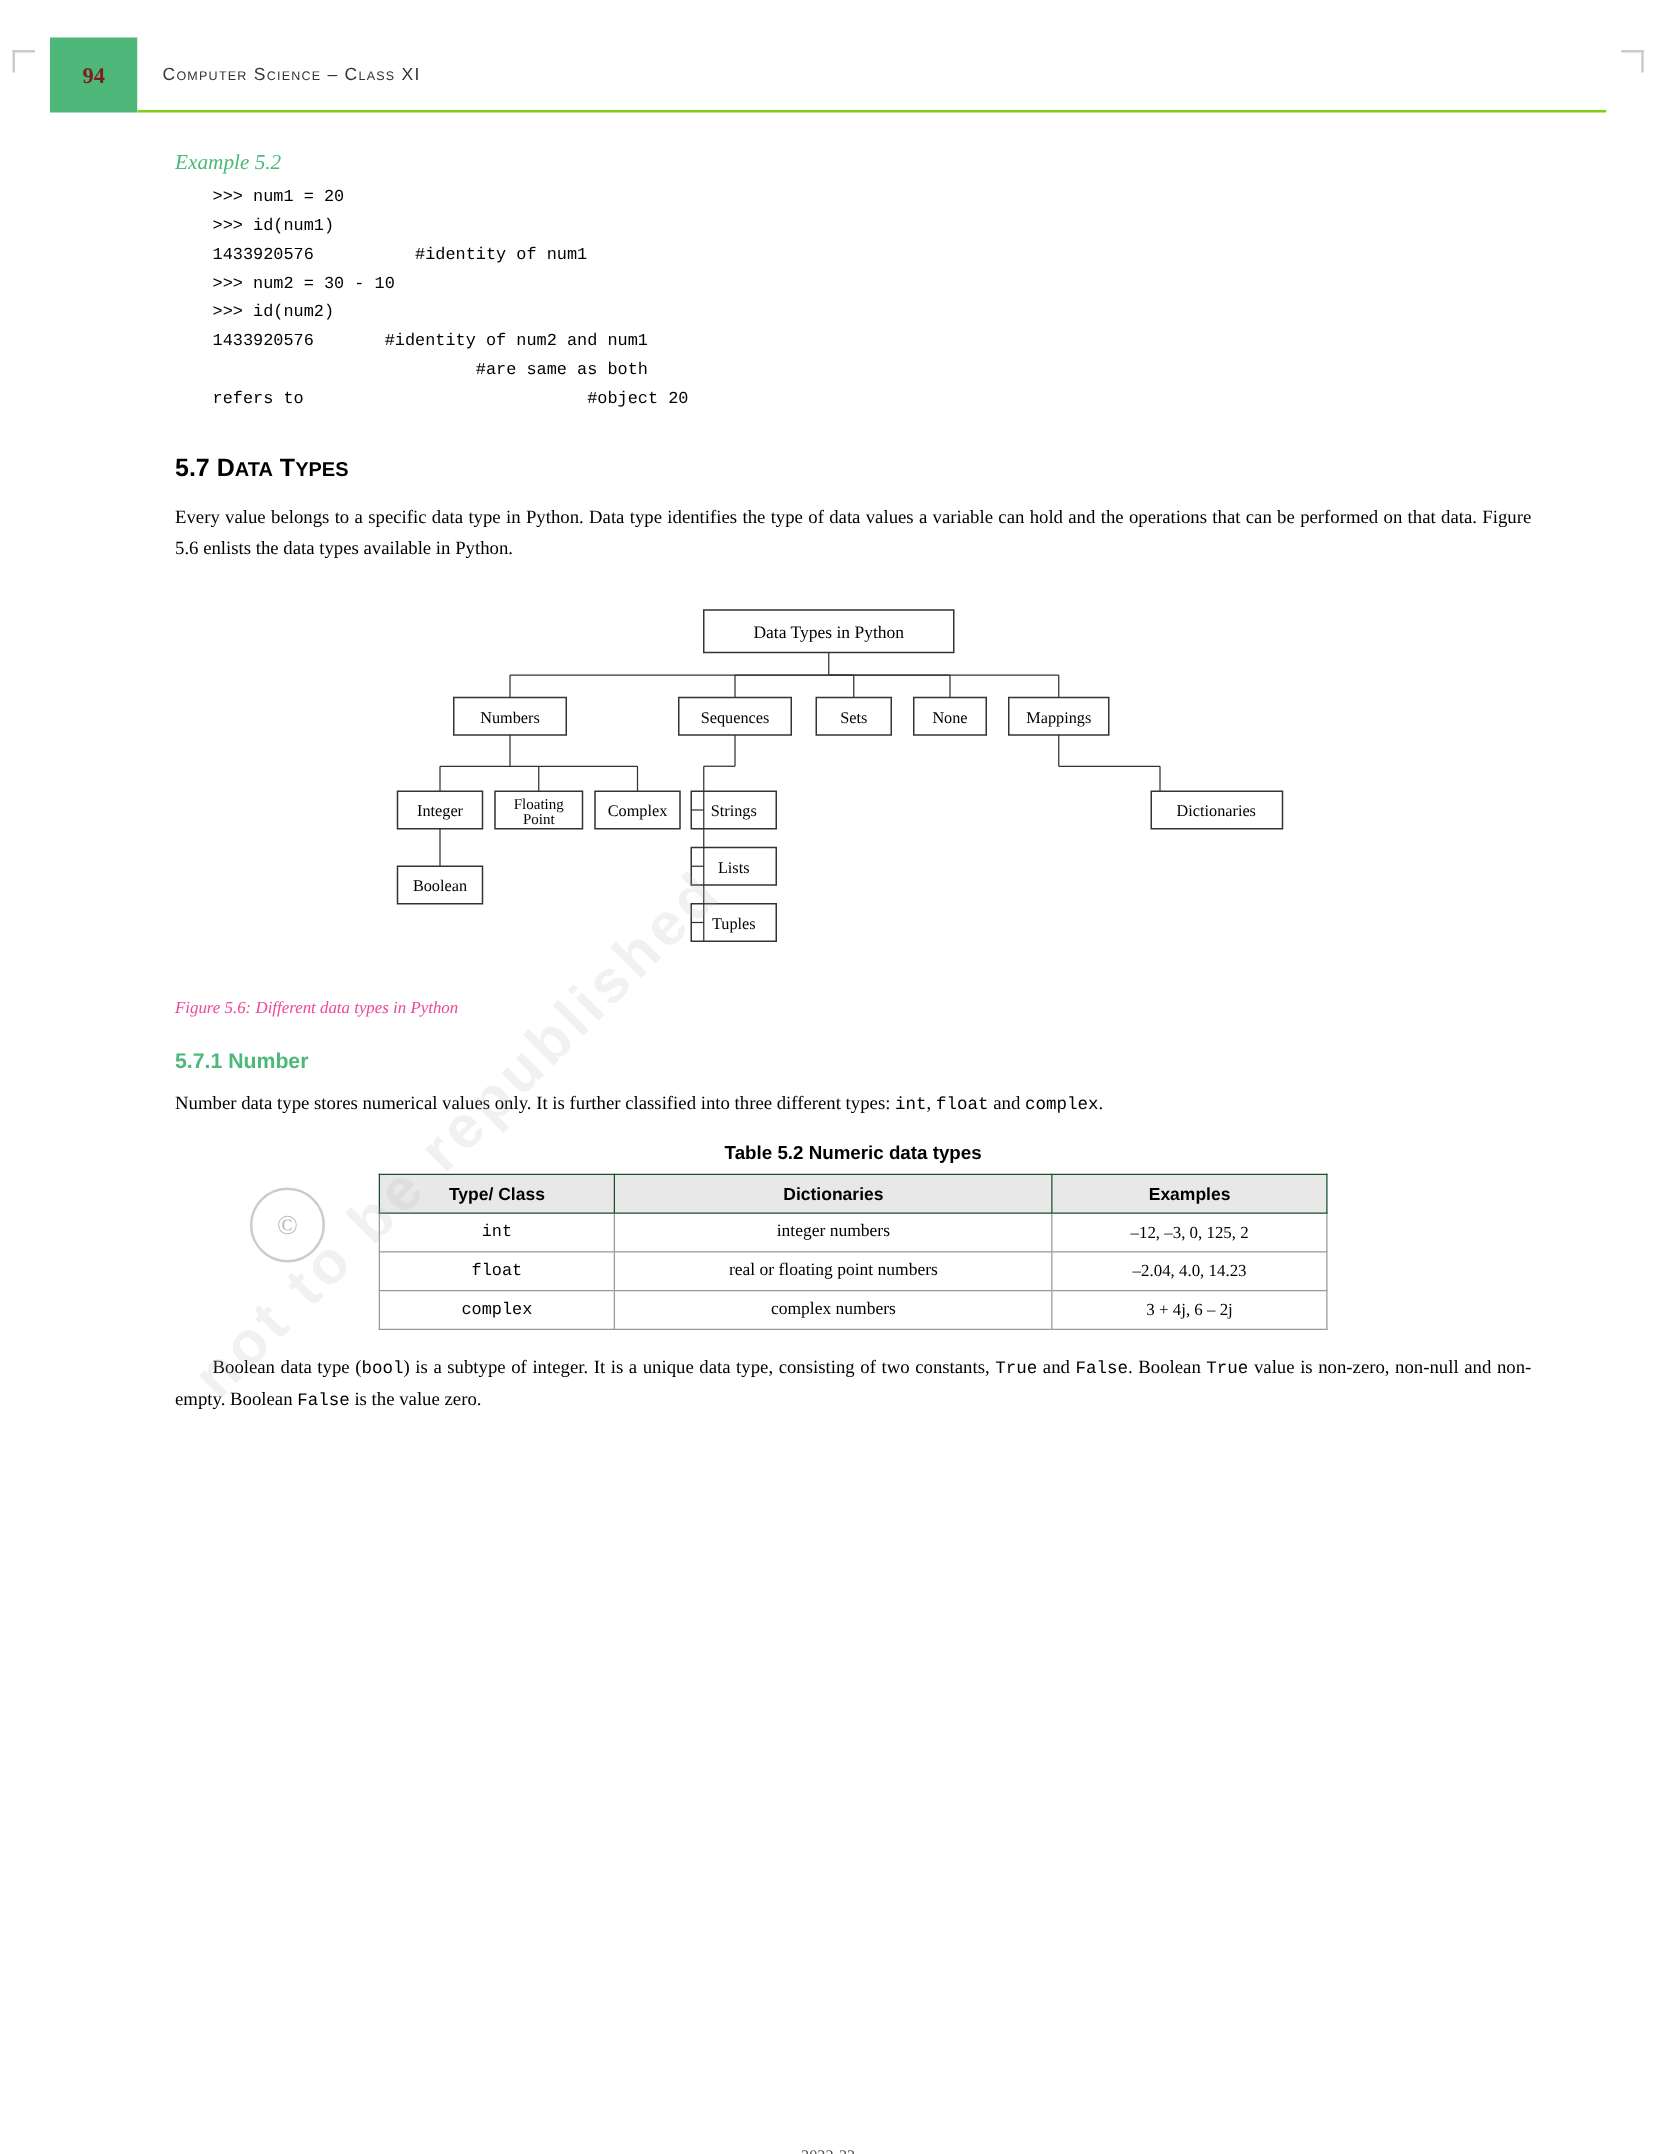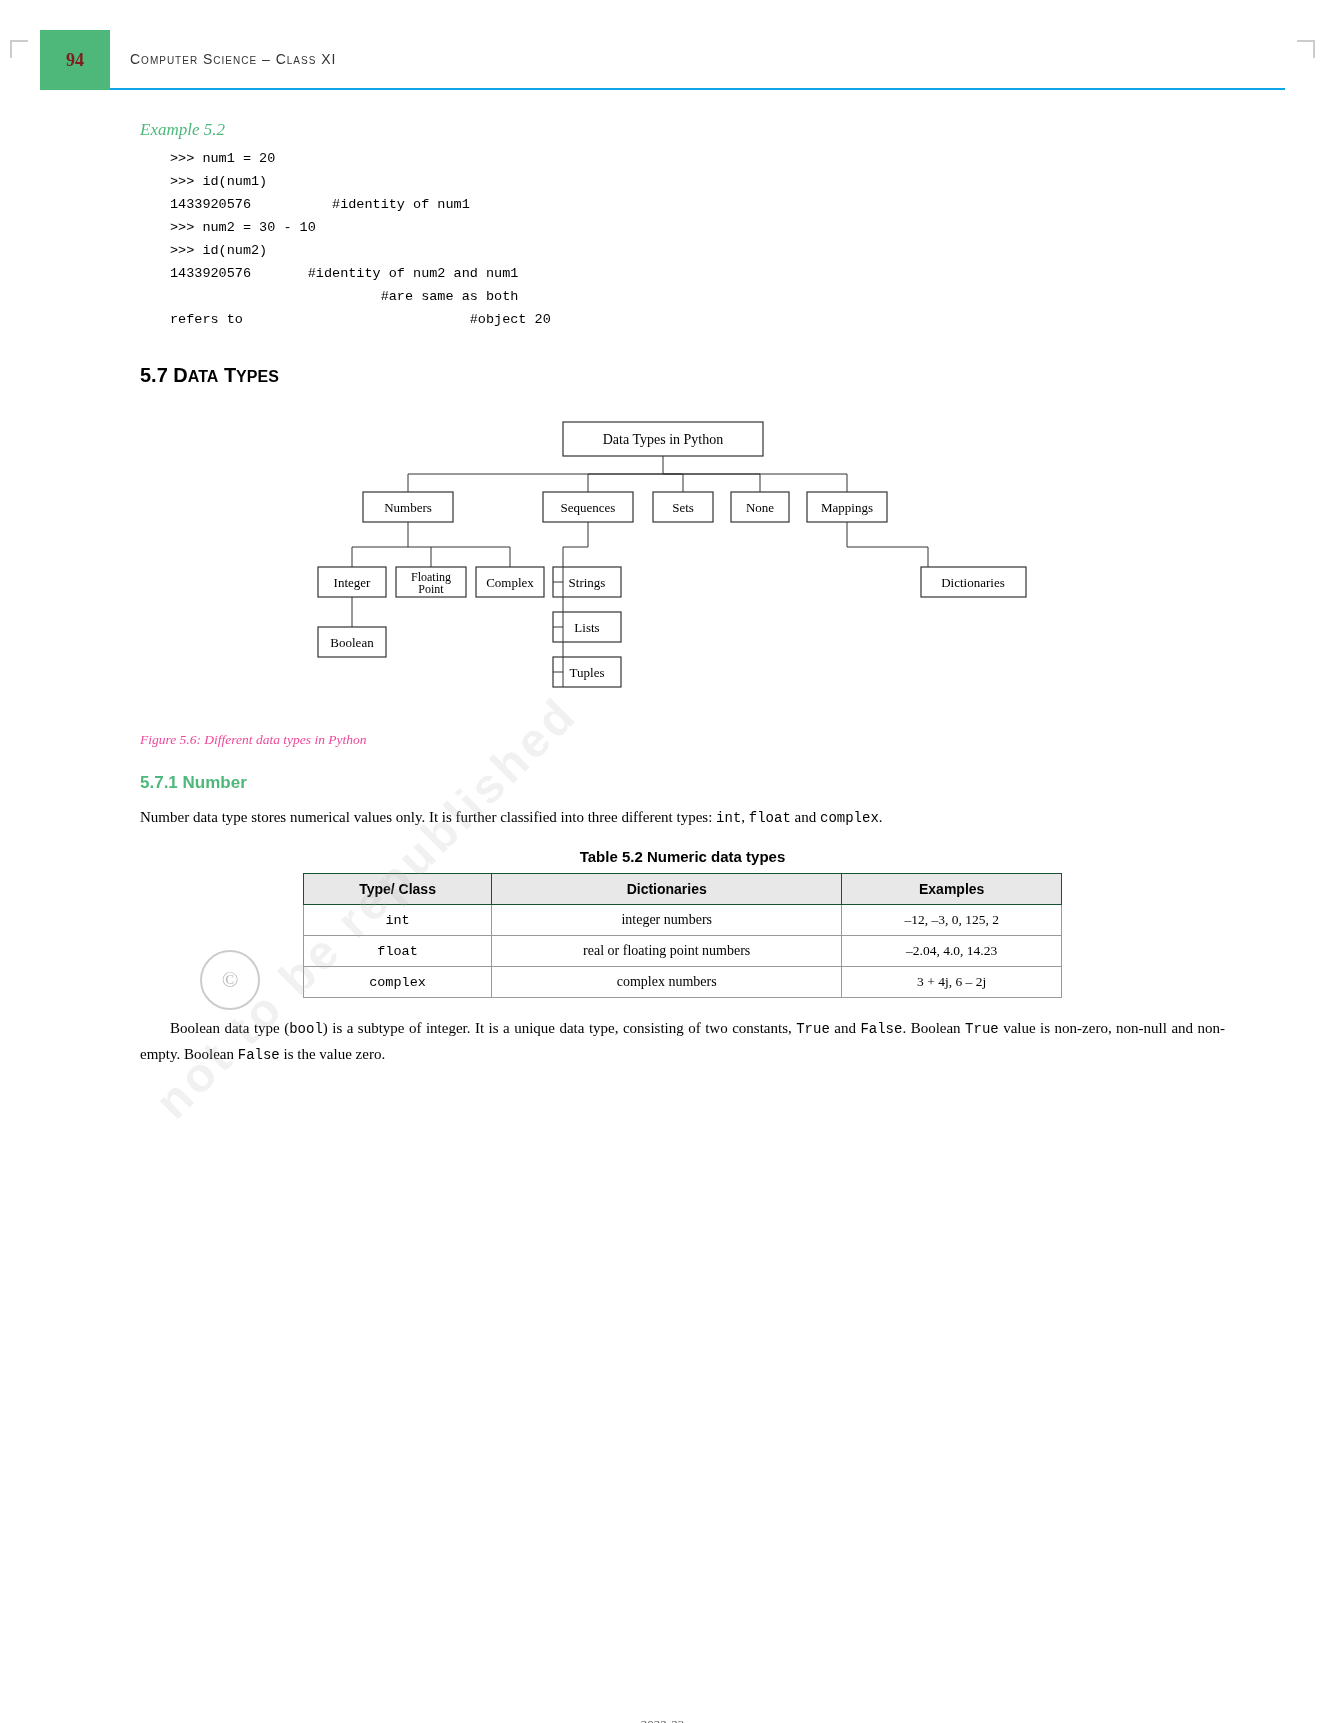--- a/index.html
+++ b/index.html
@@ -37,21 +37,21 @@
       font-weight: bold;
       display: flex;
       align-items: center;
       justify-content: center;
       width: 70px;
       min-height: 40px;
     }
 
     .header-title {
       background: #fff;
-      border-bottom: 2px solid #0ea5e9;
+      border-bottom: 2px solid #84cc16;
       flex: 1;
       display: flex;
       align-items: center;
       padding-left: 20px;
       font-size: 14px;
       font-variant: small-caps;
       letter-spacing: 1px;
       color: #333;
       font-family: Arial, sans-serif;
     }
@@ -251,20 +251,21 @@
 1433920576          #identity of num1
 &gt;&gt;&gt; num2 = 30 - 10
 &gt;&gt;&gt; id(num2)
 1433920576       #identity of num2 and num1
                           #are same as both
 refers to                            #object 20</div>
 
     <div class="section-heading">
       <span style="font-variant: small-caps; font-family: Arial, sans-serif; font-size:20px; font-weight:bold;">5.7 D<span style="font-size:16px;">ATA</span> T<span style="font-size:16px;">YPES</span></span>
     </div>
+    <p class="body-text">Every value belongs to a specific data type in Python. Data type identifies the type of data values a variable can hold and the operations that can be performed on that data. Figure 5.6 enlists the data types available in Python.</p>
 
     <div class="diagram-container">
       <svg class="diagram" width="740" height="310" viewBox="0 0 740 310">
 
         <rect x="250" y="10" width="200" height="34" fill="white" stroke="#333" stroke-width="1.2"></rect>
         <text x="350" y="32" text-anchor="middle" font-family="Times New Roman, serif" font-size="14">Data Types in Python</text>
 
         <rect x="50" y="80" width="90" height="30" fill="white" stroke="#333" stroke-width="1.2"></rect>
         <text x="95" y="100" text-anchor="middle" font-family="Times New Roman, serif" font-size="13">Numbers</text>
 

